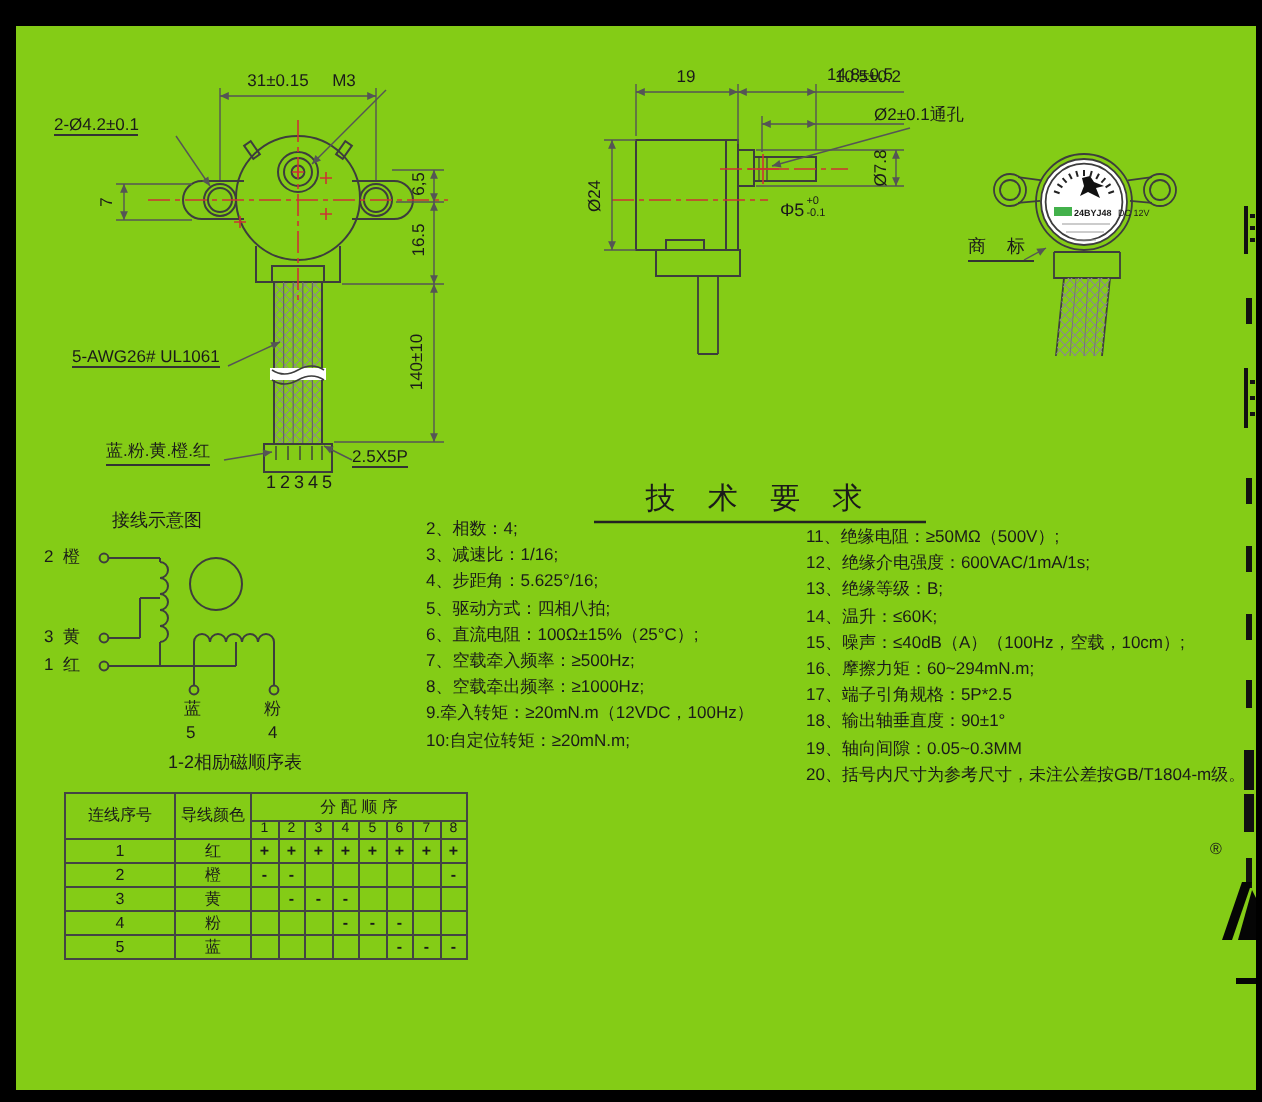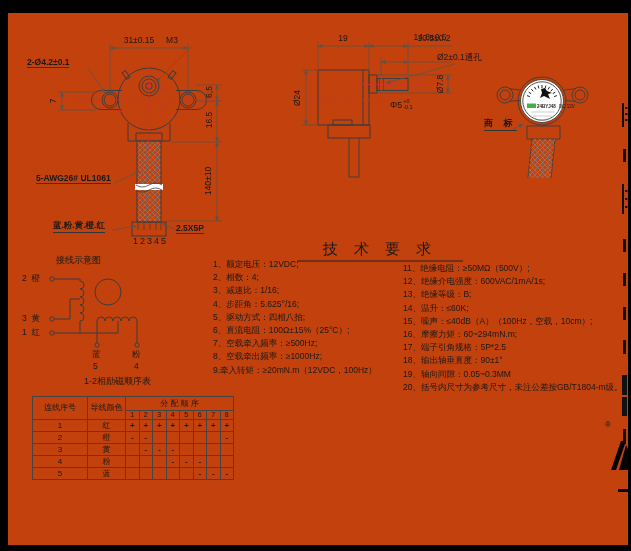--- a/index.html
+++ b/index.html
@@ -1,23 +1,23 @@
 <!DOCTYPE html>
 <html><head>
 <meta charset="utf-8">
 <style>
   html,body{margin:0;padding:0;background:#888;}
-  #canvas{position:relative;width:631px;height:551px;background:#c2410c;overflow:hidden;
+  #canvas{position:relative;width:631px;height:551px;background:#84cc16;overflow:hidden;
           font-family:"Liberation Sans","DejaVu Sans",sans-serif;color:#1a1a1a;}
   .bar{position:absolute;background:#000;}
   svg.lines{position:absolute;left:0;top:0;pointer-events:none;}
   .t{position:absolute;white-space:nowrap;font-size:8.5px;color:#1a1a1a;}
   .ct{transform:translate(-50%,-50%);}
   .rt{transform:translate(-50%,-50%) rotate(-90deg);}
-  .ul{border-bottom:1px solid #333;padding-bottom:0px;font-weight:bold;}
+  .ul{border-bottom:1px solid #333;padding-bottom:0px;}
   .tiny{font-size:4.5px;}
   .title{position:absolute;left:295px;top:240px;width:170px;text-align:center;
          font-size:15px;font-weight:normal;letter-spacing:6px;}
   .list{position:absolute;font-size:8.5px;}
   .list div{line-height:13.2px;white-space:nowrap;}
   .tolstack{position:absolute;display:flex;align-items:center;font-size:9px;}
   .tolstack .st{display:flex;flex-direction:column;font-size:5.5px;line-height:5.5px;margin-left:1px;}
   table.seq{position:absolute;left:32px;top:396px;border-collapse:collapse;table-layout:fixed;
             width:202px;font-size:8px;text-align:center;color:#1a1a1a;}
   table.seq td{border:1px solid #444;padding:0;height:11px;line-height:10px;overflow:hidden;}
@@ -216,29 +216,29 @@
       <span>-0.1</span>
     </span>
   </div>
 
   <div class="t ul" style="left:484px;top:117px;font-size:9px;letter-spacing:4px;">商 标</div>
   <div class="t tiny" style="left:537px;top:104px;font-weight:bold;">24BYJ48</div>
   <div class="t tiny" style="left:559px;top:104px;">DC 12V</div>
 
   <div class="title">技 术 要 求</div>
   <div class="list" style="left:213px;top:258px;">
-    <div>1、额定电压：12VDC;</div>
     <div>2、相数：4;</div>
     <div>3、减速比：1/16;</div>
     <div>4、步距角：5.625°/16;</div>
     <div>5、驱动方式：四相八拍;</div>
     <div>6、直流电阻：100Ω±15%（25°C）;</div>
     <div>7、空载牵入频率：≥500Hz;</div>
     <div>8、空载牵出频率：≥1000Hz;</div>
     <div>9.牵入转矩：≥20mN.m（12VDC，100Hz）</div>
+    <div>10:自定位转矩：≥20mN.m;</div>
   </div>
   <div class="list" style="left:403px;top:262px;">
     <div>11、绝缘电阻：≥50MΩ（500V）;</div>
     <div>12、绝缘介电强度：600VAC/1mA/1s;</div>
     <div>13、绝缘等级：B;</div>
     <div>14、温升：≤60K;</div>
     <div>15、噪声：≤40dB（A）（100Hz，空载，10cm）;</div>
     <div>16、摩擦力矩：60~294mN.m;</div>
     <div>17、端子引角规格：5P*2.5</div>
     <div>18、输出轴垂直度：90±1°</div>

